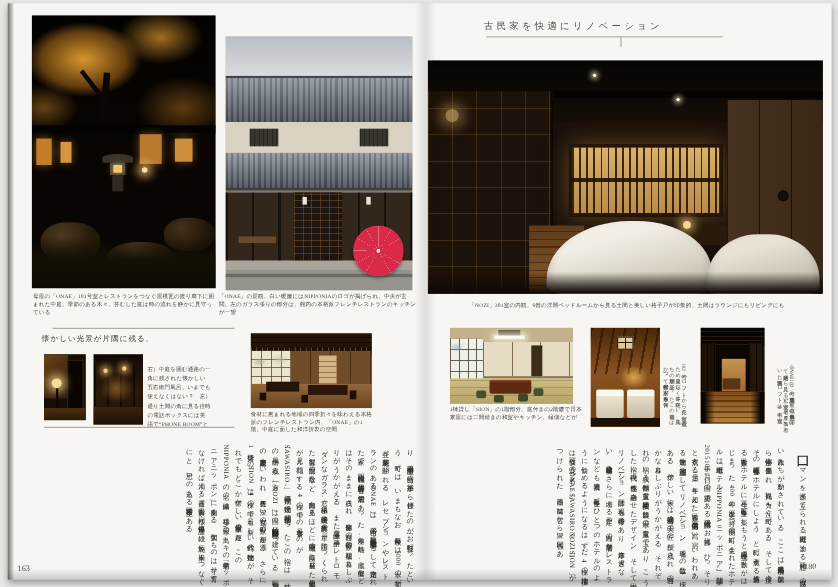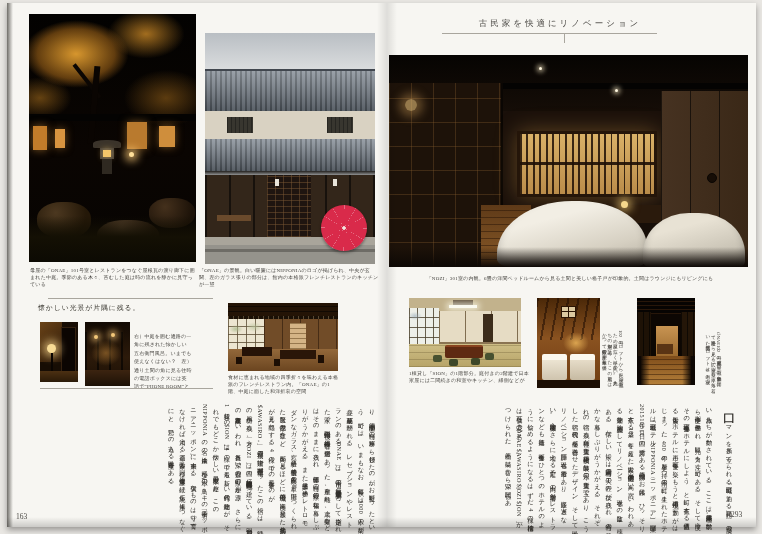--- a/index.html
+++ b/index.html
@@ -20,21 +20,21 @@
   .cap{position:absolute;font-family:"Liberation Serif",serif;font-size:5px;line-height:7px;
        color:#45433f;letter-spacing:.2px;}
   .vcap{position:absolute;writing-mode:vertical-rl;text-orientation:mixed;
         font-family:"Liberation Serif",serif;font-size:4.7px;line-height:1.18;color:#45433f;}
   .sect-head{position:absolute;font-size:6.8px;color:#38362f;letter-spacing:1px;font-family:"Liberation Serif",serif;}
   .vbody{position:absolute;writing-mode:vertical-rl;text-orientation:mixed;
          font-family:"Liberation Serif",serif;font-size:6.2px;line-height:1.8;
          color:#2f2d29;letter-spacing:.4px;}
   .dropcap{font-size:15px;letter-spacing:0;}
   .pageno{position:absolute;font-size:7.5px;color:#4c4a46;font-family:"Liberation Serif",serif;}
-  .hdr{position:absolute;left:440px;top:18px;width:240px;text-align:center;
+  .hdr{position:absolute;left:440px;top:18px;width:240px;
        font-size:8.5px;letter-spacing:3px;color:#4e4c48;font-family:Liberation Mono, monospace;}
   .rule{position:absolute;background:#a9a69e;height:1px;}
   .tickv{position:absolute;background:#a9a69e;width:1px;}
 
   
   .garden{left:29px;top:14px;width:167px;height:248px;
           background:linear-gradient(180deg,#030201,#0a0502 55%,#070402);}
   .gd-canopy{position:absolute;left:-15px;top:-12px;width:200px;height:135px;
      background:
        radial-gradient(ellipse 70px 45px at 62px 52px,rgba(226,158,48,.95),rgba(160,100,24,.6) 55%,rgba(0,0,0,0) 75%),
@@ -410,19 +410,19 @@
       <div class="cr-open"></div>
       <div class="cr-bedfar"></div>
       <div class="cr-floor"></div>
     </div>
     <div class="vcap" style="left:697px;top:332px;width:24px;height:54px;">「ONAE」102号の土蔵部屋。重い蔵の装飾扉を開けて通路から見える広い寝室。壁も厚く落ち着いた雰囲気。ロフトは6名の寝室</div>
 
     <div class="vbody" style="left:400px;top:404px;width:342px;height:126px;">
       <span class="dropcap">ロ</span><span>マンを掻き立てられる「城下町に泊まる」発想に、感度の高い旅人たちが動かされている。ここは兵庫県篠山市。以前から街全体が整備され、観光に力を注ぐ町である。そして今度はその城下町全体をホテルにしよう、と町に点在する価値ある古民家をホテルに再生、町全体を楽しもうと環境再生の動きがはじまった。400年の歴史を持つ篠山の町に生まれたホテルは「城下町ホテルNIPPONIA（ニッポニア）」。開業は2015年10月5日。国の史跡である篠山城跡のお膝元に、ひっそりと点在する築100年を超えた古民家。歴史的価値の高い宿、いわれある建物を宿泊施設としてリノベーション。現在その数は4棟ある。懐かしい家には建築当時の大工の匠の技が残され、当時の豊かな暮らしぶりがうかがえる。それぞれの宿に残る独創性、貴重な建築技術や装飾は日本の貴重な宝であり、こうした宿に現代の感性を融合させたデザイン。そして古民家リノベーション計画は現在も進行中であり、序章に過ぎない。今後宿泊棟はさらに増える予定だ。市内の老舗店やレストランなども連携し、町全体をひとつのホテルのように愉しめるようになるはずだ。4棟の宿泊棟には可憐な花々の名「ONAE」「SAWASIRO」「NOZI」「SION」がつけられた。篠山と菊は昔から深い関係にあ</span>
     </div>
 
-    <div class="pageno" style="left:731px;top:510px;">293</div>
+    <div class="pageno" style="left:731px;top:510px;">180</div>
   </div>
 
   <div class="gutter"></div>
   <div class="edge-left"></div>
   <div class="edge-bottom"></div>
 </div>
 
 </body></html>

